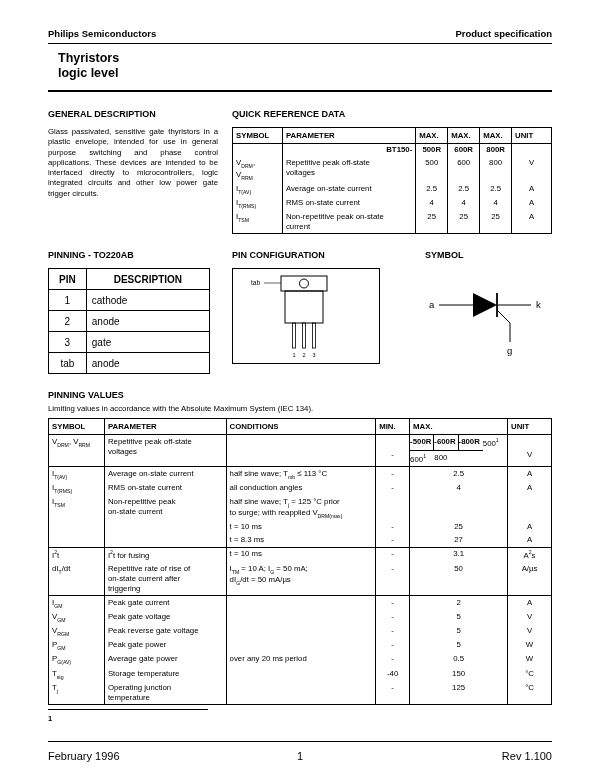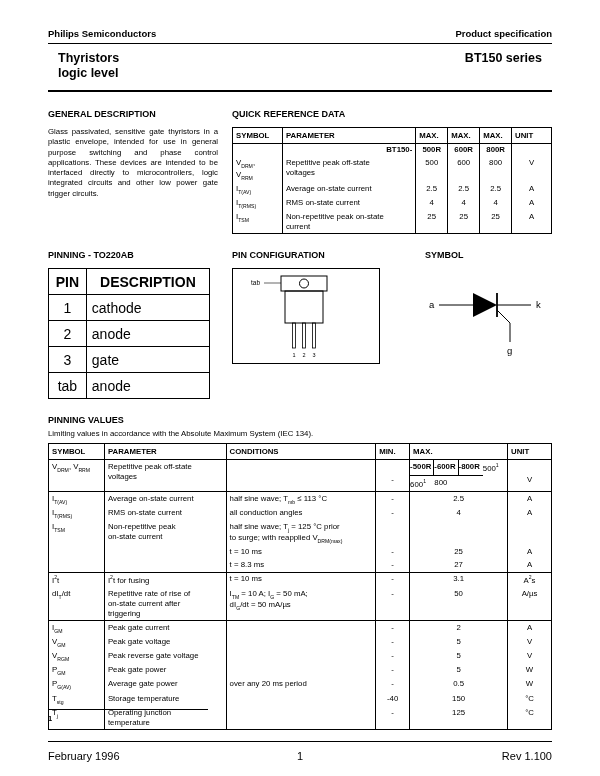--- a/index.html
+++ b/index.html
@@ -30,21 +30,21 @@
   .h-c { text-align:center; }
   sub { font-size:0.66em; }
   sup { font-size:0.66em; }
   .qr { margin-top:8px; }
   .c-val, .c-unit, .c-min, .c-max { text-align:center; }
   .model-row td { font-weight:bold; }
   .model-row .c-par { text-align:right; }
   
   .row2 { display:grid; grid-template-columns:184px 193px 1fr; margin-top:16px; }
   .pinning-table { margin-top:8px; width:162px; border:1px solid #000; }
-  .pinning-table th, .pinning-table td { border:1px solid #000; padding:4.5px 5px; font-size:14px; }
+  .pinning-table th, .pinning-table td { border:1px solid #000; padding:4.5px 5px; font-size:10px; }
   .pinning-table th { font-weight:bold; text-align:center; }
   .c-pin { text-align:center; }
   .fig-box { margin-top:8px; width:148px; height:96px; border:1px solid #000; }
   .fig-plain { margin-top:8px; }
   
   .lv-sec { margin-top:16px; }
   .lv-intro { margin:4px 0 5px 0; }
   .lv .group-top td { border-top:1px solid #000; }
   .c-max-group { padding:0 !important; }
   .variant-grid { display:grid; grid-template-columns:1fr 1fr 1fr 1fr; text-align:left; }
@@ -72,21 +72,20 @@
     <span>Philips Semiconductors</span>
     <span>Product specification</span>
   </div>
   <div class="rule-thin"></div>
 
   <div class="title-block">
     <div>
       <div>Thyristors</div>
       <div>logic level</div>
     </div>
-    <div>BT150 series</div>
   </div>
   <div class="rule-thick"></div>
 
   <div class="row1">
     <div class="col-gd">
       <div class="sec-h">GENERAL DESCRIPTION</div>
       <p class="gd-text">Glass passivated, sensitive gate thyristors in a plastic envelope, intended for use in general purpose switching and phase control applications. These devices are intended to be interfaced directly to microcontrollers, logic integrated circuits and other low power gate trigger circuits.</p>
     </div>
     <div>
       <div class="sec-h">QUICK REFERENCE DATA</div>

